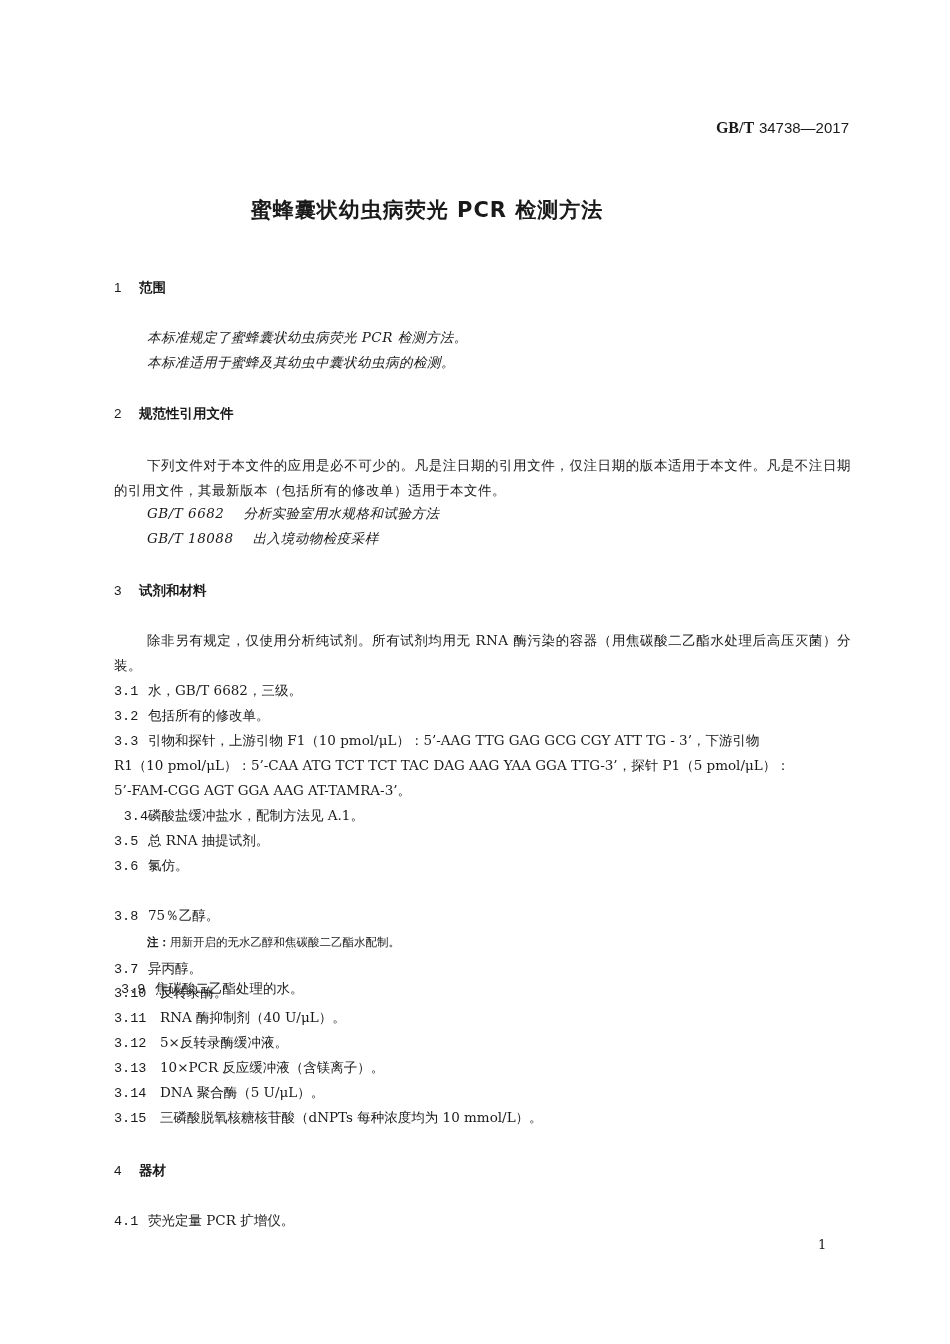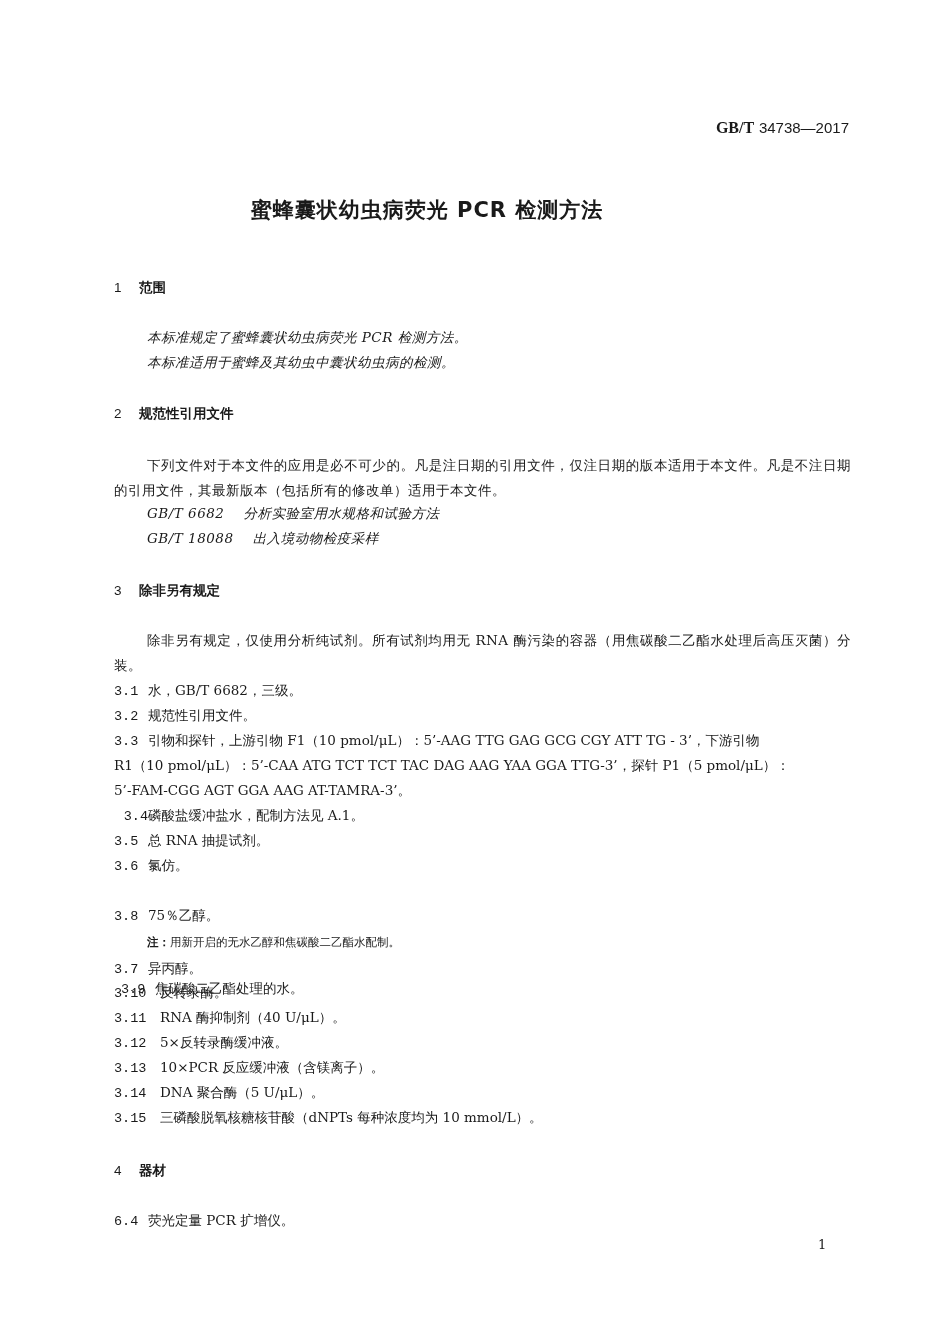--- a/index.html
+++ b/index.html
@@ -44,41 +44,41 @@
 </div>
 <div class="abs p full" style="top:453px;">下列文件对于本文件的应用是必不可少的。凡是注日期的引用文件，仅注日期的版本适用于本文件。凡是不注日期的引用文件，其最新版本（包括所有的修改单）适用于本文件。</div>
 <div class="abs p ind" style="top:505px;">
   <span>GB/T 6682</span>&nbsp;&nbsp;&nbsp;&nbsp;<span>分析实验室用水规格和试验方法</span>
 </div>
 <div class="abs p ind" style="top:530px;">
   <span>GB/T 18088</span>&nbsp;&nbsp;&nbsp;&nbsp;<span>出入境动物检疫采样</span>
 </div>
 
 <div class="abs sec" style="top:582px;">
-  <span class="n">3</span><span>除非另有规定</span>
+  <span class="n">3</span><span>试剂和材料</span>
 </div>
 <div class="abs p full" style="top:628px;">除非另有规定，仅使用分析纯试剂。所有试剂均用无 RNA 酶污染的容器（用焦碳酸二乙酯水处理后高压灭菌）分装。</div>
 
 <div class="abs item" style="top:682px;"><span class="n">3.1</span><span>水，GB/T 6682，三级。</span></div>
-<div class="abs item" style="top:707px;"><span class="n">3.2</span><span>规范性引用文件。</span></div>
+<div class="abs item" style="top:707px;"><span class="n">3.2</span><span>包括所有的修改单。</span></div>
 <div class="abs item" style="top:732px;"><span class="n">3.3</span><span>引物和探针，上游引物 F1（10 pmol/μL）：5’-AAG TTG GAG GCG CGY ATT TG - 3’，下游引物</span></div>
 <div class="abs item" style="top:757px;">R1（10 pmol/μL）：5’-CAA ATG TCT TCT TAC DAG AAG YAA GGA TTG-3’，探针 P1（5 pmol/μL）：</div>
 <div class="abs item" style="top:782px;">5’-FAM-CGG AGT GGA AAG AT-TAMRA-3’。</div>
 <div class="abs item" style="top:807px;text-align:right;"><span class="n">3.4</span><span>磷酸盐缓冲盐水，配制方法见 A.1。</span></div>
 <div class="abs item" style="top:832px;"><span class="n">3.5</span><span>总 RNA 抽提试剂。</span></div>
 <div class="abs item" style="top:857px;"><span class="n">3.6</span><span>氯仿。</span></div>
 <div class="abs item" style="top:928px;margin-top:32px;"><span class="n">3.7</span><span>异丙醇。</span></div>
 <div class="abs item" style="top:907px;"><span class="n">3.8</span><span>75％乙醇。</span></div>
 <div class="abs note" style="top:935px;"><b>注：</b><span>用新开启的无水乙醇和焦碳酸二乙酯水配制。</span></div>
 <div class="abs item" style="top:980px;margin-left:7px;"><span class="n">3.9</span><span>焦碳酸二乙酯处理的水。</span></div>
 <div class="abs item" style="top:984px;"><span class="n n2">3.10</span><span>反转录酶。</span></div>
 <div class="abs item" style="top:1009px;"><span class="n n2">3.11</span><span>RNA 酶抑制剂（40 U/μL）。</span></div>
 <div class="abs item" style="top:1034px;"><span class="n n2">3.12</span><span>5×反转录酶缓冲液。</span></div>
 <div class="abs item" style="top:1059px;"><span class="n n2">3.13</span><span>10×PCR 反应缓冲液（含镁离子）。</span></div>
 <div class="abs item" style="top:1084px;"><span class="n n2">3.14</span><span>DNA 聚合酶（5 U/μL）。</span></div>
 <div class="abs item" style="top:1109px;"><span class="n n2">3.15</span><span>三磷酸脱氧核糖核苷酸（dNPTs 每种浓度均为 10 mmol/L）。</span></div>
 
 <div class="abs sec" style="top:1162px;">
   <span class="n">4</span><span>器材</span>
 </div>
-<div class="abs item" style="top:1212px;"><span class="n">6.4</span><span>荧光定量 PCR 扩增仪。</span></div>
+<div class="abs item" style="top:1212px;"><span class="n">4.1</span><span>荧光定量 PCR 扩增仪。</span></div>
 
 <div class="abs page-num">1</div>
 
 </body></html>

